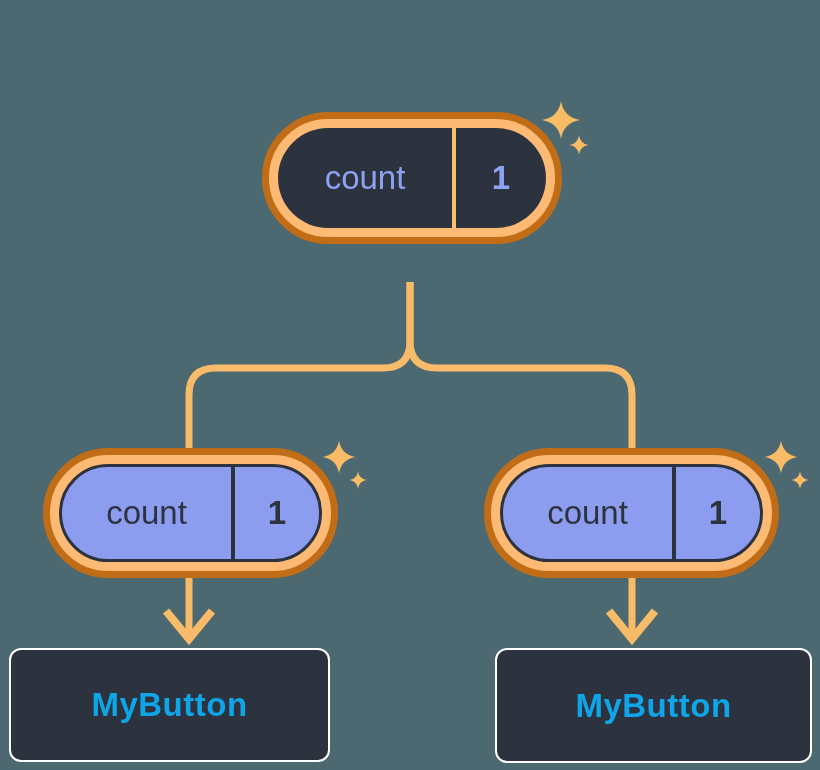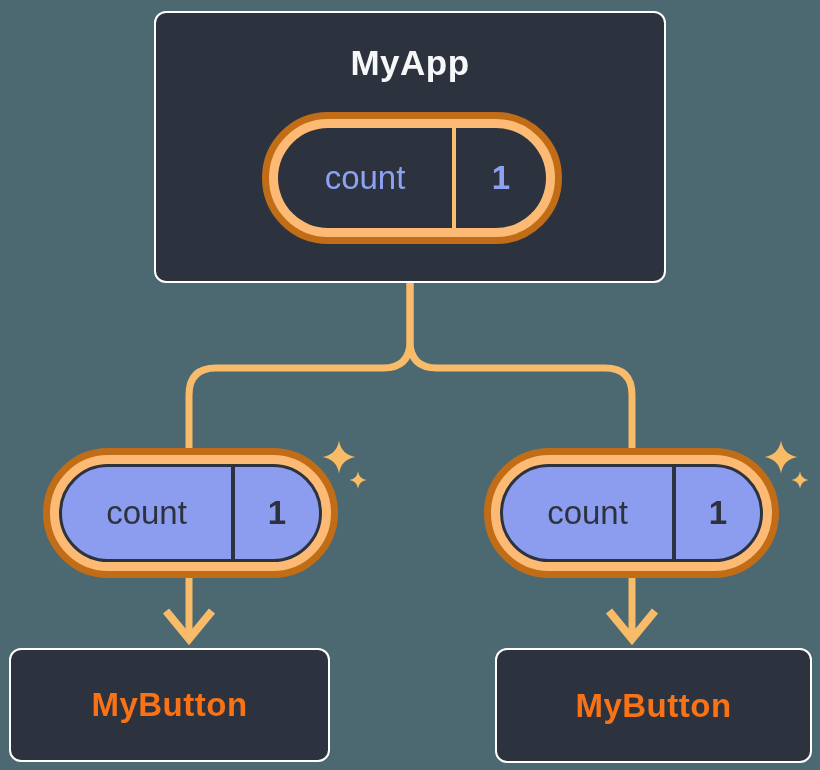--- a/index.html
+++ b/index.html
@@ -32,21 +32,21 @@
     left: 154px; top: 11px; width: 512px; height: 272px;
     flex-direction: column; justify-content: flex-start;
   }
   .root-title {
     margin-top: 30px;
     color: #F6F7F9; font-size: 35px; font-weight: 600;
     letter-spacing: 0.5px;
   }
   .child-card-left  { left: 9px;   top: 648px; width: 321px; height: 114px; }
   .child-card-right { left: 495px; top: 648px; width: 317px; height: 115px; }
-  .child-title { color: #f97316; font-size: 33px; font-weight: 600; letter-spacing: 0.5px; }
+  .child-title { color: #0ea5e9; font-size: 33px; font-weight: 600; letter-spacing: 0.5px; }
 
   
   .pill {
     position: absolute; z-index: 3;
     box-sizing: border-box;
     border: 7px solid #C16D17;
     background: #fdba74;
     border-radius: 999px;
     padding: 9px;
   }
@@ -94,23 +94,20 @@
     <g fill="#F8BC66" stroke="none">
       <path transform="translate(561,120) scale(19)" d="M0 -1 Q 0.14 -0.14 1 0 Q 0.14 0.14 0 1 Q -0.14 0.14 -1 0 Q -0.14 -0.14 0 -1 Z"></path>
       <path transform="translate(579,145) scale(9.5)" d="M0 -1 Q 0.14 -0.14 1 0 Q 0.14 0.14 0 1 Q -0.14 0.14 -1 0 Q -0.14 -0.14 0 -1 Z"></path>
       <path transform="translate(339,457) scale(16.5)" d="M0 -1 Q 0.14 -0.14 1 0 Q 0.14 0.14 0 1 Q -0.14 0.14 -1 0 Q -0.14 -0.14 0 -1 Z"></path>
       <path transform="translate(358,480) scale(8.5)" d="M0 -1 Q 0.14 -0.14 1 0 Q 0.14 0.14 0 1 Q -0.14 0.14 -1 0 Q -0.14 -0.14 0 -1 Z"></path>
       <path transform="translate(781,457) scale(16.5)" d="M0 -1 Q 0.14 -0.14 1 0 Q 0.14 0.14 0 1 Q -0.14 0.14 -1 0 Q -0.14 -0.14 0 -1 Z"></path>
       <path transform="translate(800,480) scale(8.5)" d="M0 -1 Q 0.14 -0.14 1 0 Q 0.14 0.14 0 1 Q -0.14 0.14 -1 0 Q -0.14 -0.14 0 -1 Z"></path>
     </g>
   </svg>
 
-  <div class="node-card root-card">
-    <div class="root-title">MyApp</div>
-  </div>
 
   <div class="pill pill-top">
     <div class="pill-core">
       <div class="pill-name">count</div>
       <div class="pill-divider"></div>
       <div class="pill-value">1</div>
     </div>
   </div>
 
   <div class="pill pill-state pill-left">

